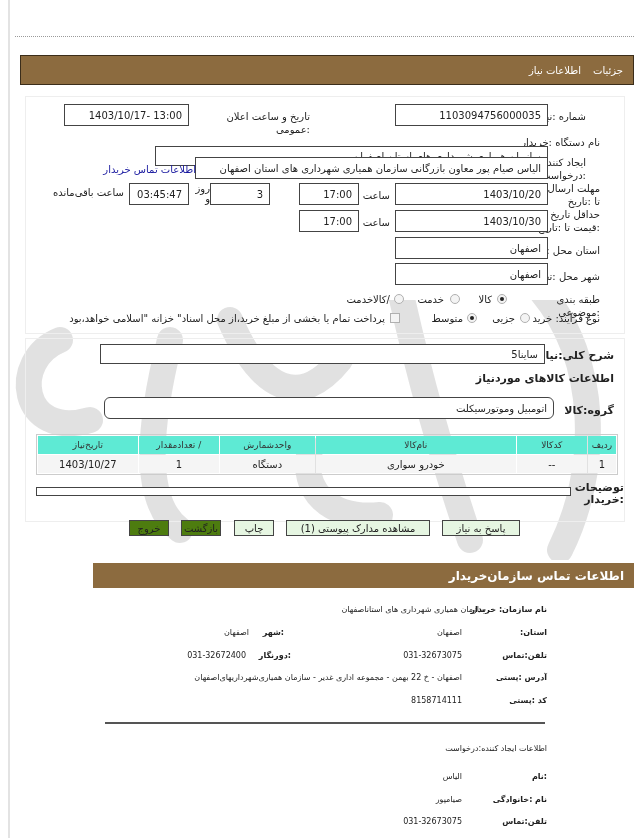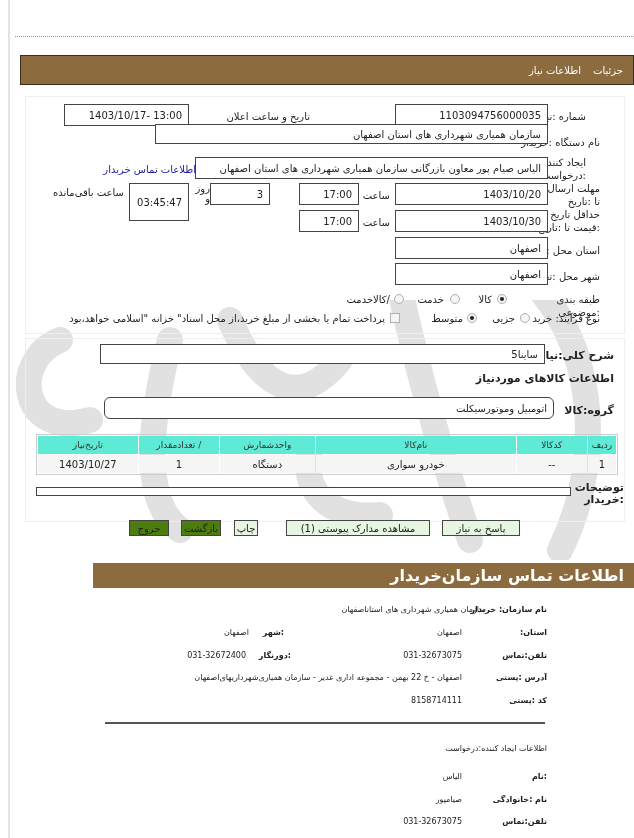--- a/index.html
+++ b/index.html
@@ -27,21 +27,21 @@
   .bold-lbl { font-weight: bold; font-size: 11px; }
 
   table.items { position: absolute; left: 36px; top: 434px; width: 582px; border-collapse: separate; border-spacing: 1px; border: 1px solid #ccc; direction: rtl; }
   table.items th { background: #5eead4; color: #333; font-size: 9px; font-weight: normal; height: 18px; padding: 0 4px; }
   table.items td { background: #f5f5f5; font-size: 10px; height: 18px; text-align: center; }
 
   .btn { position: absolute; height: 16px; border: 1px solid #444; font-size: 10px; display: flex; align-items: center; justify-content: center; direction: rtl; cursor: pointer; }
   .btn.green { background: #e6f6e2; }
   .btn.pink { background: #4d7c0f; }
 
-  .section-bar { position: absolute; left: 93px; top: 563px; width: 541px; height: 25px; background: #8c6b3f; color: #fff; direction: rtl; display: flex; align-items: center; padding-right: 10px; font-weight: bold; font-size: 16px; }
+  .section-bar { position: absolute; left: 93px; top: 563px; width: 541px; height: 25px; background: #8c6b3f; color: #fff; direction: rtl; display: flex; align-items: center; padding-right: 10px; font-weight: bold; font-size: 12px; }
 
   .c-lbl { position: absolute; direction: rtl; text-align: right; font-size: 8px; font-weight: bold; color: #222; white-space: nowrap; }
   .c-val { position: absolute; direction: rtl; text-align: right; font-size: 8px; color: #222; white-space: nowrap; }
   .divider { position: absolute; left: 105px; top: 722px; width: 440px; border-top: 2px solid #555; }
 </style>
 </head>
 <body>
 
 <div class="left-rule"></div>
 <div class="top-dash"></div>
@@ -63,33 +63,33 @@
 </div>
 
 <div class="panel"></div>
 
 <div class="lbl" style="right:48px; top:110px; width:70px;">شماره :نیاز</div>
 <div class="box ltr-num" style="left:395px; top:104px; width:153px; height:22px;">1103094756000035</div>
 <div class="lbl" style="left:190px; top:110px; width:120px;">تاریخ و ساعت اعلان :عمومی</div>
 <div class="box ltr-num" style="left:64px; top:104px; width:125px; height:22px;">1403/10/17- 13:00</div>
 
 <div class="lbl" style="right:34px; top:136px; width:84px;">نام دستگاه :خریدار</div>
-<div class="box" style="left:155px; top:124px; width:393px; height:20px;">سازمان همیاری شهرداری های استان اصفهان</div>
+<div class="box" style="left:155px; top:146px; width:393px; height:20px;text-decoration:underline;">سازمان همیاری شهرداری های استان اصفهان</div>
 
 <div class="lbl" style="right:48px; top:156px; width:70px;">ایجاد کننده :درخواست</div>
 <div class="box" style="left:195px; top:157px; width:353px; height:22px;">الیاس صیام پور معاون بازرگانی سازمان همیاری شهرداری های استان اصفهان</div>
 <div class="lbl link" style="left:100px; top:163px; width:96px; text-decoration:none;">اطلاعات تماس خریدار</div>
 
 <div class="lbl" style="right:34px; top:182px; width:84px;">مهلت ارسال :پاسخ تا :تاریخ</div>
 <div class="box ltr-num" style="left:395px; top:183px; width:153px; height:22px;">1403/10/20</div>
 <div class="lbl" style="left:360px; top:189px; width:30px;">ساعت</div>
 <div class="box ltr-num" style="left:299px; top:183px; width:60px; height:22px;">17:00</div>
 <div class="box ltr-num" style="left:210px; top:183px; width:60px; height:22px;">3</div>
 <div class="lbl" style="left:196px; top:184px; width:14px; font-size:10px; line-height:10px;">روز و</div>
-<div class="box ltr-num" style="left:129px; top:183px; width:60px; height:38px;">03:45:47</div>
+<div class="box ltr-num" style="left:129px; top:183px; width:60px; height:22px;">03:45:47</div>
 <div class="lbl" style="left:52px; top:186px; width:72px;">ساعت باقی‌مانده</div>
 
 <div class="lbl" style="right:34px; top:208px; width:84px;">حداقل تاریخ اعتبار :قیمت تا :تاریخ</div>
 <div class="box ltr-num" style="left:395px; top:210px; width:153px; height:22px;">1403/10/30</div>
 <div class="lbl" style="left:360px; top:216px; width:30px;">ساعت</div>
 <div class="box ltr-num" style="left:299px; top:210px; width:60px; height:22px;">17:00</div>
 
 <div class="lbl" style="right:34px; top:244px; width:84px;">استان محل :تحویل</div>
 <div class="box" style="left:395px; top:237px; width:153px; height:22px;">اصفهان</div>
 
@@ -141,21 +141,21 @@
       <td>1403/10/27</td>
     </tr>
   </tbody>
 </table>
 
 <div class="lbl bold-lbl" style="right:10px; top:482px; width:52px; line-height:12px;">توضیحات :خریدار</div>
 <div class="box" style="left:36px; top:487px; width:535px; height:9px; padding:0;"></div>
 
 <div class="btn green" style="left:442px; top:520px; width:78px;">پاسخ به نیاز</div>
 <div class="btn green" style="left:286px; top:520px; width:144px;">مشاهده مدارک پیوستی (1)</div>
-<div class="btn green" style="left:234px; top:520px; width:24px;">چاپ</div>
+<div class="btn green" style="left:234px; top:520px; width:40px;">چاپ</div>
 <div class="btn pink" style="left:181px; top:520px; width:40px;">بازگشت</div>
 <div class="btn pink" style="left:129px; top:520px; width:40px;">خروج</div>
 
 <div class="section-bar">اطلاعات تماس سازمان‌خریدار</div>
 
 <div class="c-lbl" style="right:87px; top:605px;">نام سازمان: خریدار</div>
 <div class="c-val" style="right:148px; top:605px;">سازمان همیاری شهرداری های استاناصفهان</div>
 
 <div class="c-lbl" style="right:87px; top:628px;">استان:</div>
 <div class="c-val" style="right:172px; top:628px;">اصفهان</div>

